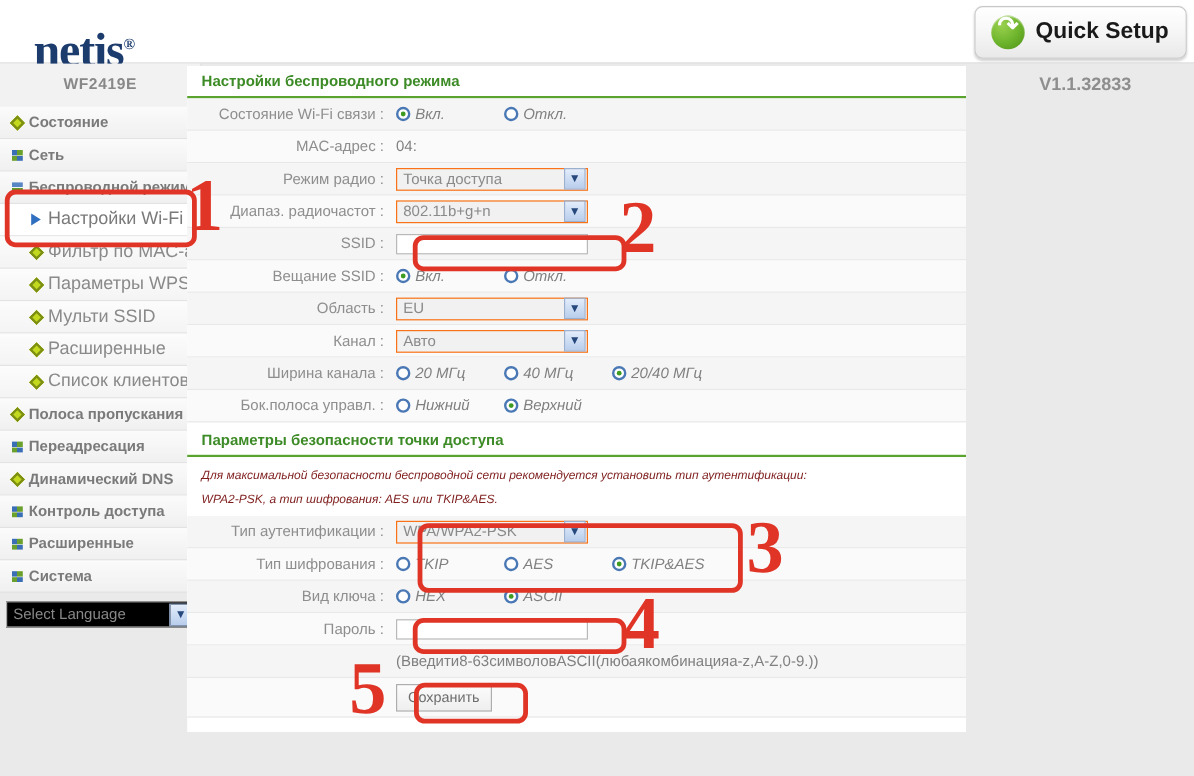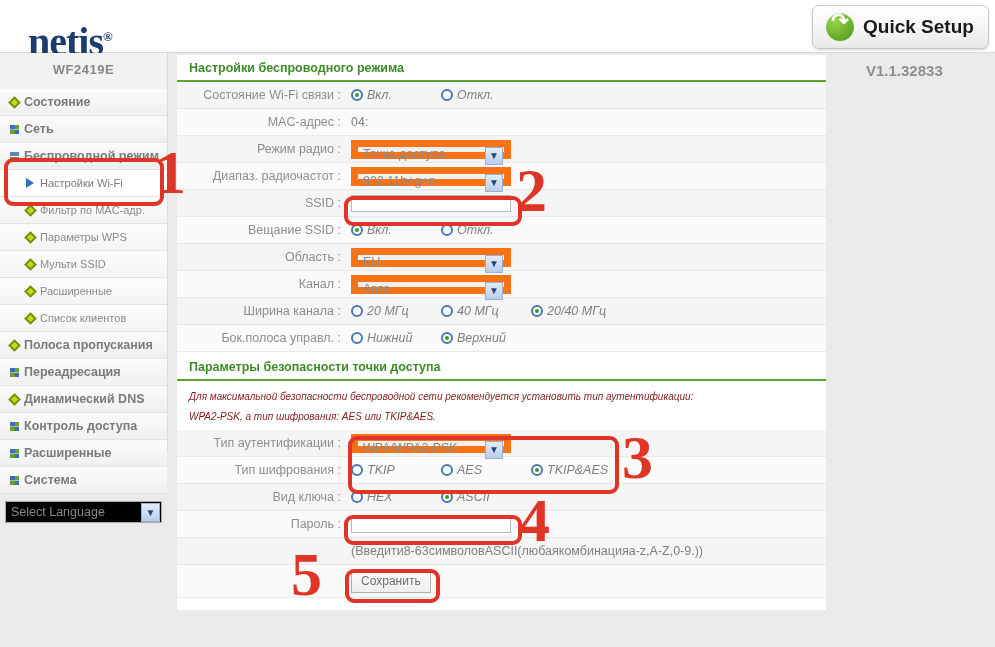--- a/index.html
+++ b/index.html
@@ -61,21 +61,21 @@
   }
   .nav-item{
     height:26px;line-height:26px;
     padding-left:10px;
     font-size:12.5px;font-weight:bold;color:#7a7a7a;
     border-bottom:1px solid #e3e3e3;
     background:linear-gradient(to bottom,#fbfbfb 0%,#f0f0f0 100%);
     cursor:pointer;white-space:nowrap;
   }
   .nav-item.sub{
-    padding-left:26px;font-weight:normal;font-size:11px;color:#8a8a8a;
+    padding-left:26px;font-weight:normal;font-size:15px;color:#8a8a8a;
     background:linear-gradient(to bottom,#fcfcfc 0%,#f4f4f4 100%);
   }
   .nav-item.selected{background:#ffffff;color:#7a7a7a;}
   .ico{
     display:inline-block;width:9px;height:9px;margin-right:5px;
     position:relative;top:1px;
   }
   .ico-diamond{
     background:#c3d91e;transform:rotate(45deg);
     box-shadow:inset 0 0 0 2px #7d8f12;
@@ -108,21 +108,21 @@
   #lang-select .lbl{flex:1;padding-left:5px;}
   .ddarrow{
     width:17px;height:17px;margin-right:1px;
     background:linear-gradient(to bottom,#e3edfb,#b8cdec);
     border:1px solid #9ab0d0;
     display:flex;align-items:center;justify-content:center;
     color:#27487d;font-size:10px;flex:0 0 auto;
   }
   
   #panel{
-    position:absolute;left:177px;top:55px;width:649px;height:555px;
+    position:absolute;left:156px;top:55px;width:649px;height:555px;
     background:#ffffff;
   }
   .sec-head{
     color:#3d8b27;font-weight:bold;font-size:12.5px;
     padding:6px 0 5px 12px;
     border-bottom:2px solid #5aa32f;
     background:#fff;
   }
   .row{
     display:flex;align-items:center;
@@ -137,23 +137,23 @@
     color:#8e8e8e;font-size:12.5px;
     box-sizing:border-box;
   }
   .row .val{
     flex:1;display:flex;align-items:center;
     padding-left:2px;color:#808080;font-size:12.5px;
     min-height:26px;
   }
   .sel{
     height:19px;min-width:160px;
-    border:7px solid #f97316;
+    border:1px solid #f97316;
     background:#f1f1f1;
-    display:inline-flex;
+    display:inline-flex;align-items:center;
     font-size:12.5px;color:#8a8a8a;
     box-sizing:border-box;cursor:pointer;
   }
   .sel .lbl{flex:1;padding-left:5px;white-space:nowrap;}
   .sel .ddarrow{height:16px;width:16px;margin-right:1px;}
   .txt{
     height:17px;width:160px;
     border:1px solid #b9b9b9;background:#fff;
     box-sizing:border-box;
   }

